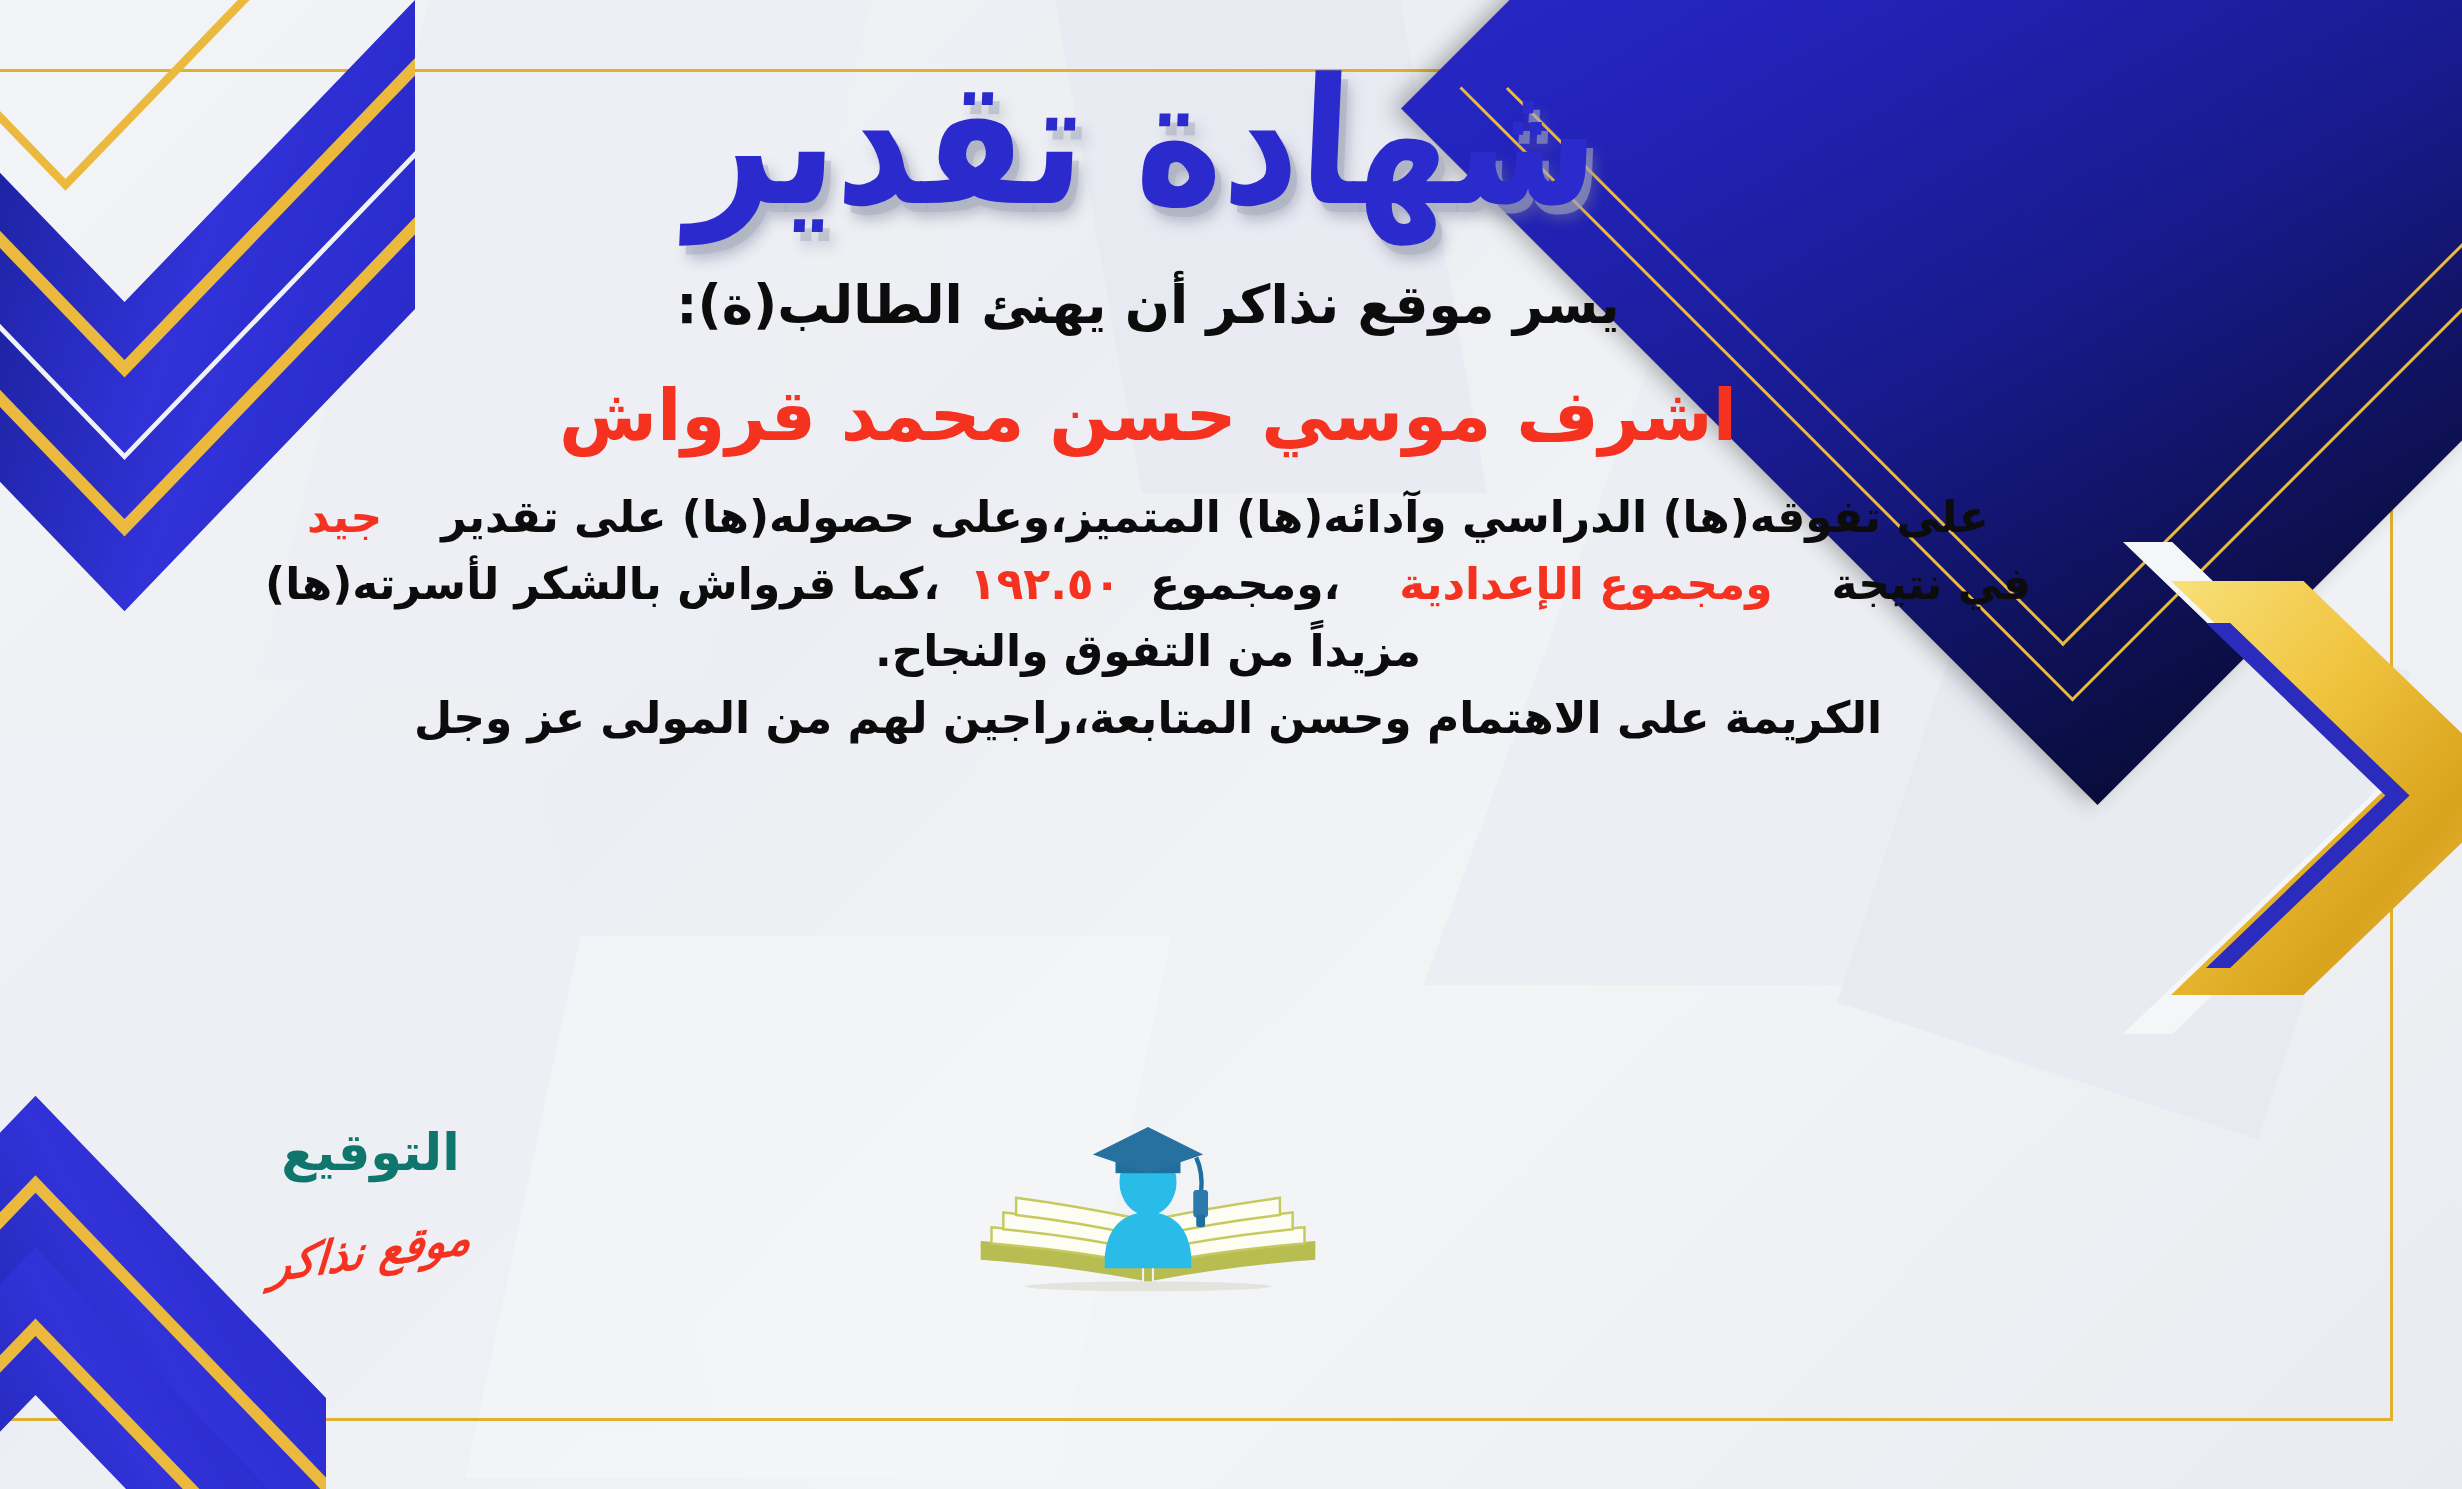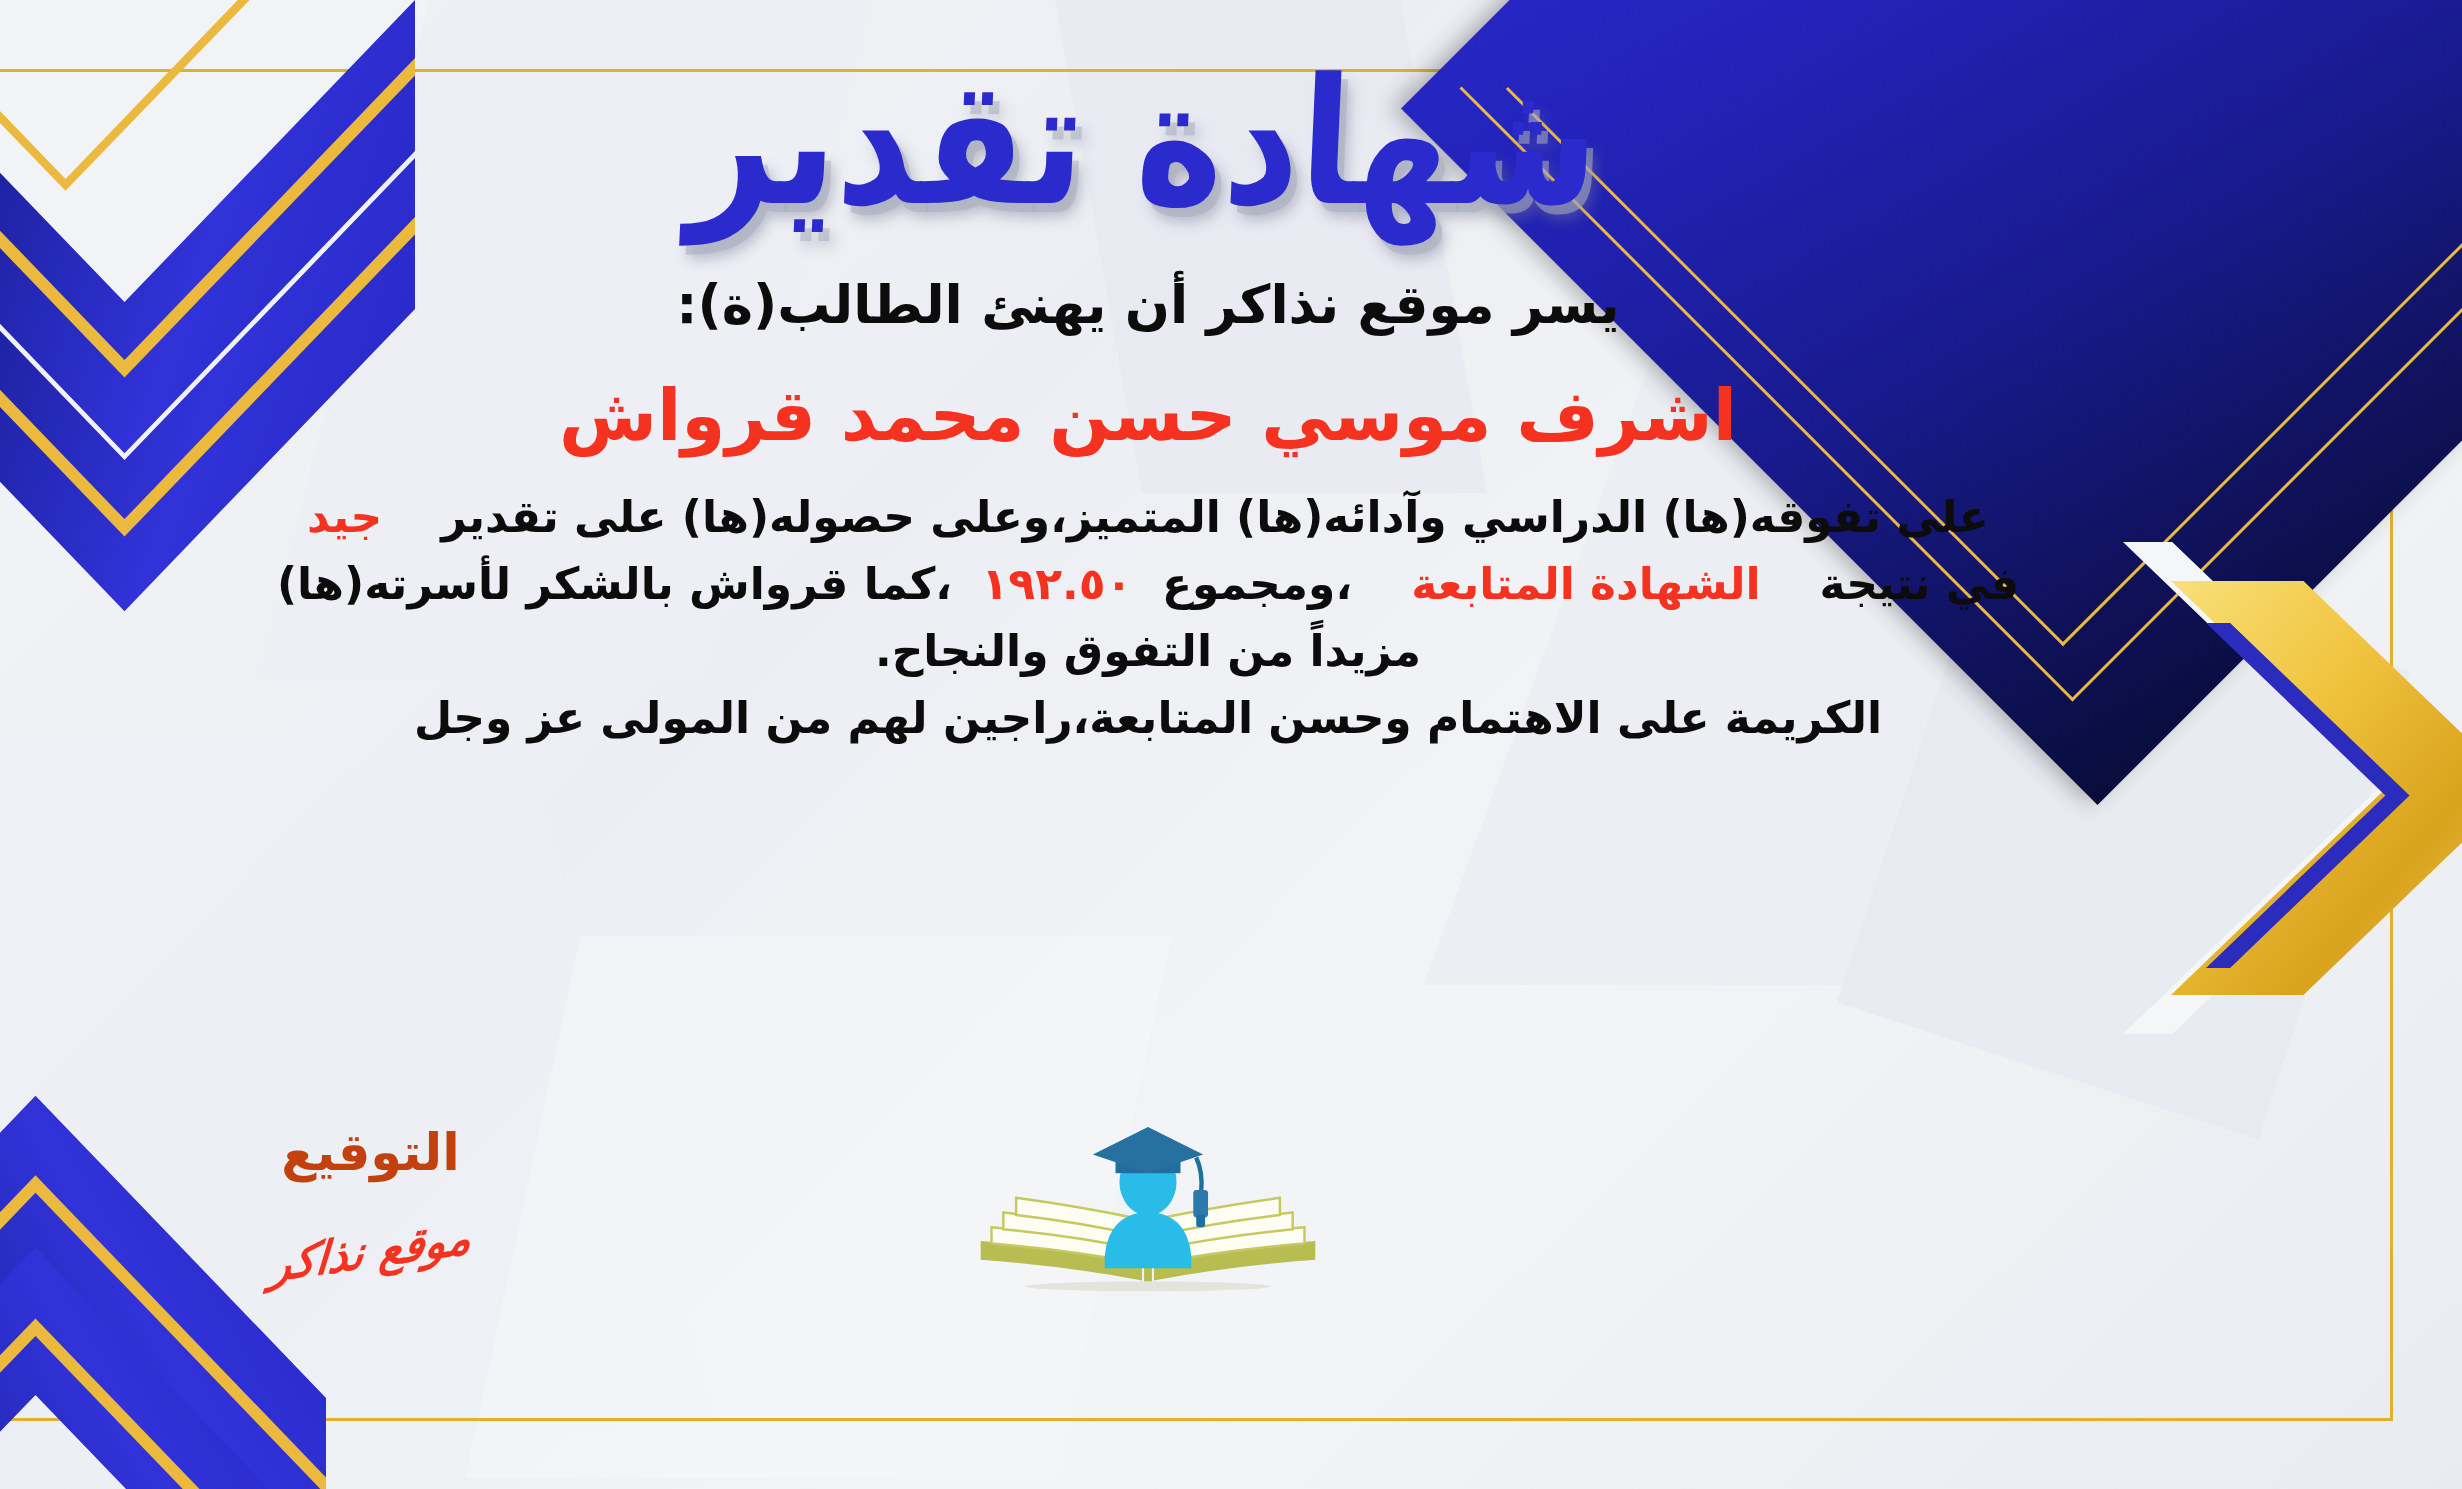--- a/index.html
+++ b/index.html
@@ -216,21 +216,21 @@
   .sig-col{
     position:absolute;
     left:384px;
     top:0;
     width:305px;
     text-align:center;
   }
   .sig-label{
     font-size:51px;
     font-weight:700;
-    color:#c2410c;
+    color:#0f766e;
     direction:rtl;
   }
   .sig-script{
     margin-top:43px;
     font-size:45px;
     color:#f5321f;
     font-family:"DejaVu Serif","Liberation Serif",serif;
     font-style:italic;
     font-weight:700;
     direction:rtl;
@@ -304,21 +304,21 @@
       <div class="line line-1">يسر موقع نذاكر أن يهنئ الطالب(ة):</div>
 
       <div class="student-name">اشرف موسي حسن محمد قرواش</div>
 
       <div class="para">
         <div>
           <span>على تفوقه(ها) الدراسي وآدائه(ها) المتميز،وعلى حصوله(ها) على تقدير</span><span class="gap"></span><span class="hl">جيد</span>
         </div>
 
         <div class="l-wide">
-          <span>في نتيجة</span><span class="gap"></span><span class="hl">الشهادة المتابعة</span><span class="gap"></span><span>،ومجموع</span><span class="gap-sm"></span><span class="hl">١٩٢.٥٠</span><span class="gap-sm"></span><span>،كما قرواش بالشكر لأسرته(ها)</span>
+          <span>في نتيجة</span><span class="gap"></span><span class="hl">ومجموع الإعدادية</span><span class="gap"></span><span>،ومجموع</span><span class="gap-sm"></span><span class="hl">١٩٢.٥٠</span><span class="gap-sm"></span><span>،كما قرواش بالشكر لأسرته(ها)</span>
         </div>
 
         <div>مزيداً من التفوق والنجاح.</div>
 
         <div>الكريمة على الاهتمام وحسن المتابعة،راجين لهم من المولى عز وجل</div>
       </div>
 
     </div>
   </div>
 

